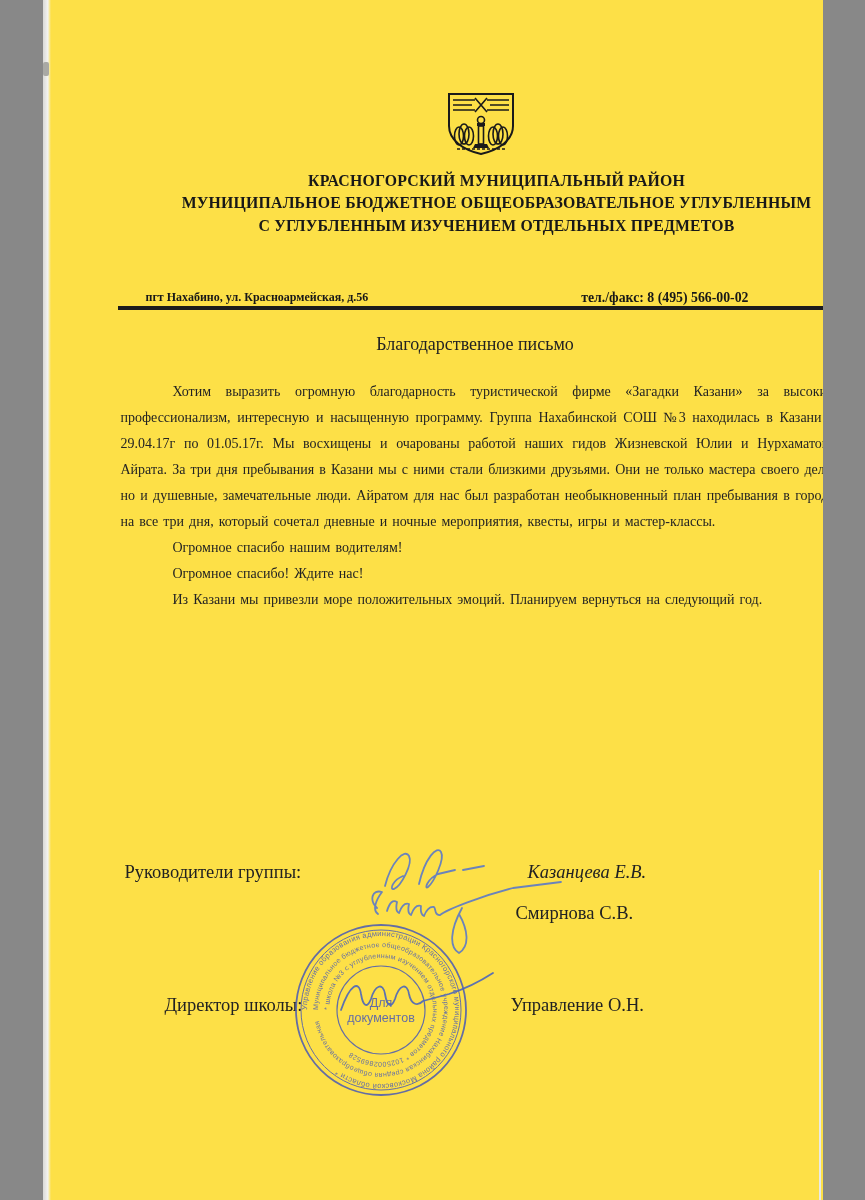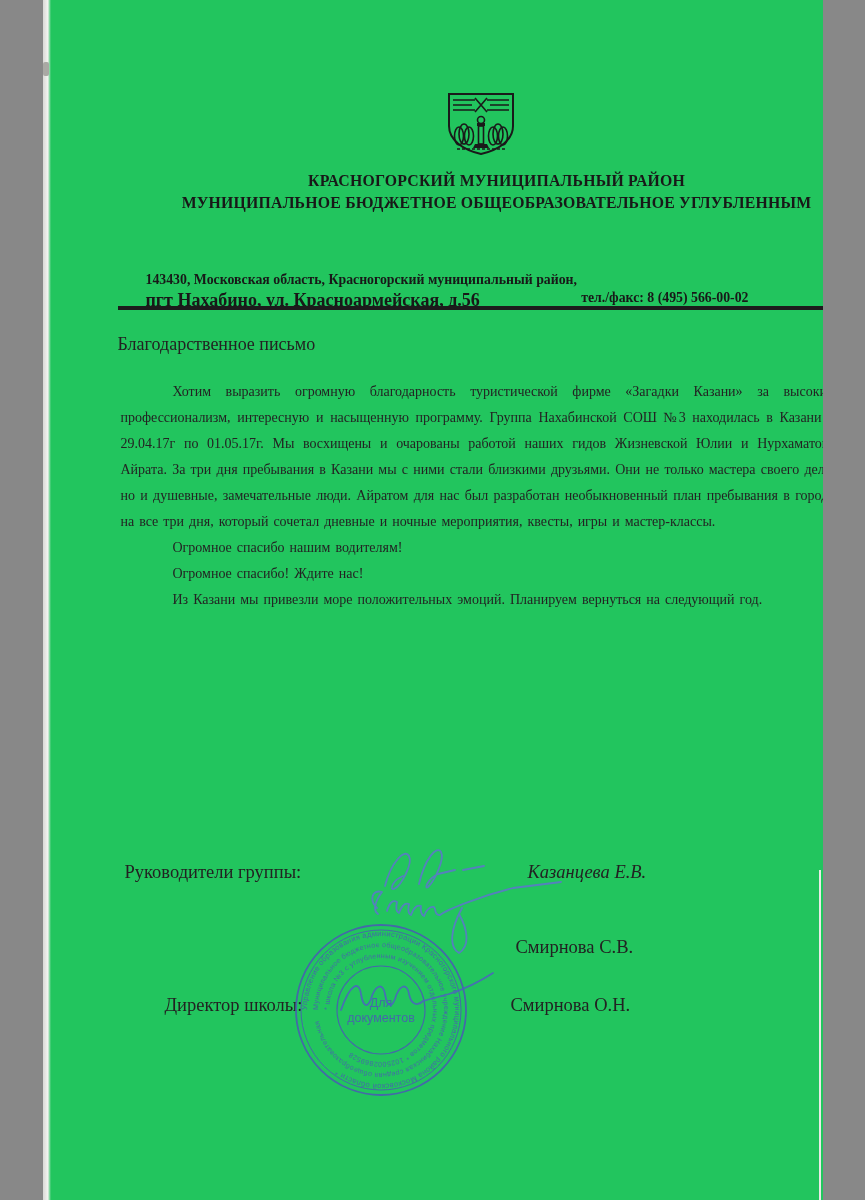--- a/index.html
+++ b/index.html
@@ -1,20 +1,20 @@
 <!DOCTYPE html>
 <html><head>
 <meta charset="utf-8">
 <style>
   html,body { margin:0; padding:0; background:#888; }
   .page {
     position:relative;
     width:780px; height:1200px;
     margin:0 auto;
-    background:#22c55e;
+    background:#fde047;
     font-family:"Liberation Serif", serif;
     color:#1f1f1f;
     overflow:hidden;
   }
   
   .scan-edge-left {
     position:absolute; left:0; top:0; width:8px; height:100%;
     background:linear-gradient(to right,#d9d9d6,#f3f3f0 60%,rgba(255,255,255,0));
   }
   .scan-dash {
@@ -33,27 +33,27 @@
   
   .emblem { position:absolute; left:402px; top:92px; width:72px; height:64px; }
   
   .org-header {
     position:absolute; left:90px; top:170px; width:728px;
     text-align:center; font-weight:bold;
     font-size:15.8px; line-height:22.4px; letter-spacing:.2px;
     color:#181818;
   }
   .addr1 { position:absolute; left:103px; top:272px; font-weight:bold; font-size:13.8px; color:#181818; }
-  .addr2 { position:absolute; left:103px; top:290px; font-weight:bold; font-size:18px; color:#181818; }
+  .addr2 { position:absolute; left:103px; top:290px; font-weight:bold; font-size:12px; color:#181818; }
   .phone { position:absolute; right:74px; top:290px; font-weight:bold; font-size:13.8px; color:#181818;margin-left:48px; }
   .rule  { position:absolute; left:75px; top:306px; width:718px; height:4px; background:#1c1c1c; }
   
   .letter-title {
     position:absolute; left:75px; top:334px; width:715px;
-    text-align:left; font-size:18px; color:#222;
+    text-align:center; font-size:18px; color:#222;
   }
   .letter-body { position:absolute; left:78px; top:379px; width:714px; }
   .letter-body p {
     margin:0; text-indent:52px;
     font-size:14px; line-height:26px;
     text-align:justify; word-spacing:1.5px; color:#232323;
   }
   
   .sig-label, .sig-name { position:absolute; font-size:18.5px; color:#222; white-space:nowrap; }
   .sig-svg  { position:absolute; }
@@ -90,41 +90,41 @@
     <ellipse class="emblem-thin" cx="24" cy="44" rx="4.5" ry="9"></ellipse>
     <ellipse class="emblem-thin" cx="48" cy="44" rx="4.5" ry="9"></ellipse>
     <ellipse class="emblem-thin" cx="53" cy="42" rx="5" ry="10"></ellipse>
     <ellipse class="emblem-thin" cx="58" cy="44" rx="4.5" ry="9"></ellipse>
     <path class="emblem-thin" d="M12,57 H60" stroke-dasharray="3,2"></path>
   </svg>
 
   <div class="org-header">
     <div>КРАСНОГОРСКИЙ МУНИЦИПАЛЬНЫЙ РАЙОН</div>
     <div>МУНИЦИПАЛЬНОЕ БЮДЖЕТНОЕ ОБЩЕОБРАЗОВАТЕЛЬНОЕ УГЛУБЛЕННЫМ</div>
+    <div>С УГЛУБЛЕННЫМ ИЗУЧЕНИЕМ ОТДЕЛЬНЫХ ПРЕДМЕТОВ</div>
   </div>
 
-  <div class="addr1">143430, Московская область, Красногорский муниципальный район,</div>
   <div class="addr2">пгт Нахабино, ул. Красноармейская, д.56</div>
   <div class="phone">тел./факс: 8 (495) 566-00-02</div>
   <div class="rule"></div>
 
   <div class="letter-title">Благодарственное письмо</div>
 
   <div class="letter-body">
     <p>Хотим выразить огромную благодарность туристической фирме «Загадки Казани» за высокий профессионализм, интересную и насыщенную программу. Группа Нахабинской СОШ №3 находилась в Казани с 29.04.17г по 01.05.17г. Мы восхищены и очарованы работой наших гидов Жизневской Юлии и Нурхаматова Айрата. За три дня пребывания в Казани мы с ними стали близкими друзьями. Они не только мастера своего дела, но и душевные, замечательные люди. Айратом для нас был разработан необыкновенный план пребывания в городе на все три дня, который сочетал дневные и ночные мероприятия, квесты, игры и мастер-классы.</p>
     <p>Огромное спасибо нашим водителям!</p>
     <p>Огромное спасибо! Ждите нас!</p>
     <p>Из Казани мы привезли море положительных эмоций. Планируем вернуться на следующий год.</p>
   </div>
 
   <div class="sig-label" style="left:82px; top:862px;text-align:right;">Руководители группы:</div>
   <div class="sig-name" style="left:485px; top:862px;font-style:italic;">Казанцева Е.В.</div>
-  <div class="sig-name" style="left:473px; top:903px;margin-top:34px;">Смирнова С.В.</div>
+  <div class="sig-name" style="left:473px; top:903px;">Смирнова С.В.</div>
   <div class="sig-label" style="left:82px; top:995px;margin-left:40px;">Директор школы:</div>
-  <div class="sig-name" style="left:468px; top:995px;">Смирнова О.Н.</div>
+  <div class="sig-name" style="left:468px; top:995px;">Управление О.Н.</div>
 
   <svg class="sig-svg" style="left:328px; top:842px; width:130px; height:56px;" viewBox="0 0 130 56">
     <path class="sig-path" d="M14,44 C20,20 34,6 38,14 C42,22 30,44 23,47 C18,48 22,38 32,34 M48,42 C54,16 66,3 70,10 C74,17 63,40 57,45 C53,48 56,37 67,32 L84,28 M92,28 L113,24"></path>
   </svg>
 
   <svg class="stamp-svg" viewBox="0 0 178 178">
     <defs>
       <path id="ringOuterPath" d="M15,89 a74,74 0 1 1 148,0 a74,74 0 1 1 -148,0"></path>
       <path id="ringMiddlePath" d="M26,89 a63,63 0 1 1 126,0 a63,63 0 1 1 -126,0"></path>
       <path id="ringInnerPath" d="M37,89 a52,52 0 1 1 104,0 a52,52 0 1 1 -104,0"></path>

